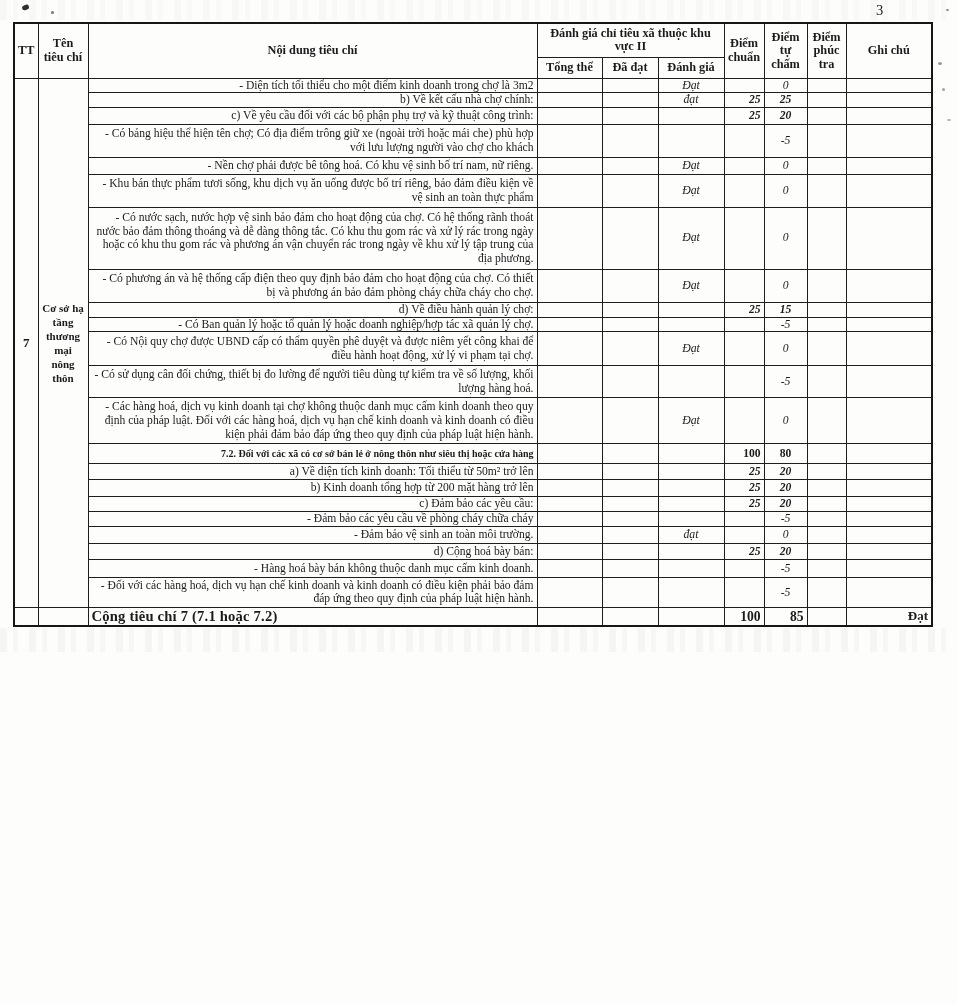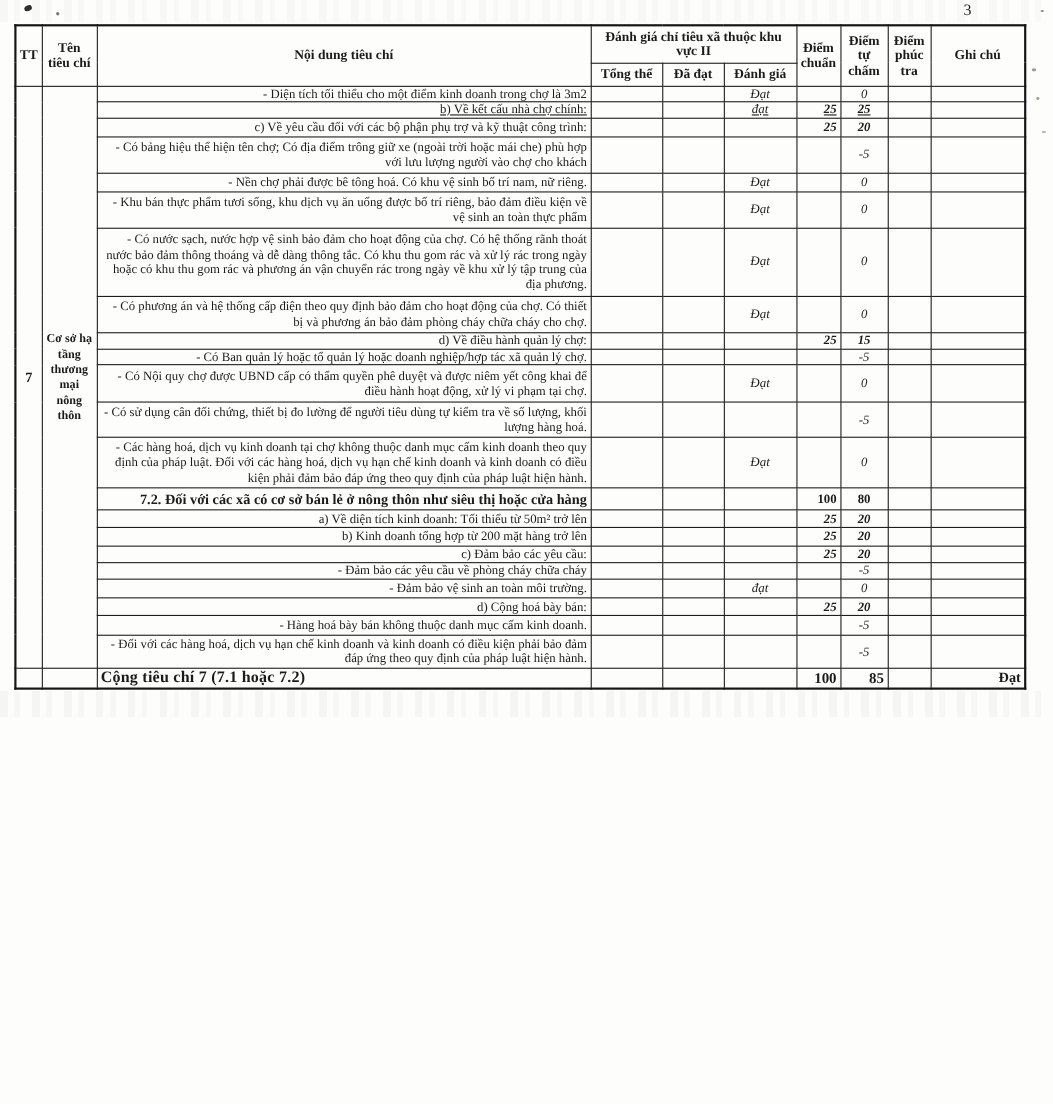--- a/index.html
+++ b/index.html
@@ -62,26 +62,26 @@
   .c-tt   { text-align: center; font-weight: bold; font-size: 13px; padding-bottom: 58px; }
   .c-ten  { text-align: center; font-weight: bold; font-size: 11px; line-height: 14px; padding: 0 2px 58px 2px; }
   .c-noidung { padding: 0 2px 0 3px; text-align: right; }
   .c-tongthe, .c-dadat, .c-phuctra, .c-ghichu { text-align: center; }
   .c-danhgia { text-align: center; font-style: italic; font-size: 11.8px; }
   .c-chuan { text-align: right; padding-right: 5px; }
   .c-cham  { text-align: center; }
   .val-strong { font-weight: bold; font-style: italic; }
   .val-em { font-style: italic; font-weight: normal; }
 
-  .section-row .c-noidung { font-weight: bold; font-size: 13px; padding-left: 6px; }
+  .section-row .c-noidung { font-weight: bold; font-size: 10px; padding-left: 6px; }
   .section-row .c-chuan, .section-row .c-cham { font-style: normal; }
 
   
   #body-rows tr:nth-child(1)  { height: 13px; }
-  #body-rows tr:nth-child(2)  { height: 14px; text-decoration: underline; }
+  #body-rows tr:nth-child(2)  { height: 14px; }
   #body-rows tr:nth-child(3)  { height: 17px; }
   #body-rows tr:nth-child(4)  { height: 33px; }
   #body-rows tr:nth-child(5)  { height: 17px; }
   #body-rows tr:nth-child(6)  { height: 33px; }
   #body-rows tr:nth-child(7)  { height: 62px; }
   #body-rows tr:nth-child(8)  { height: 33px; }
   #body-rows tr:nth-child(9)  { height: 15px; padding-left: 22px; }
   #body-rows tr:nth-child(10) { height: 14px; padding-left: 48px; }
   #body-rows tr:nth-child(11) { height: 34px; }
   #body-rows tr:nth-child(12) { height: 32px; }

